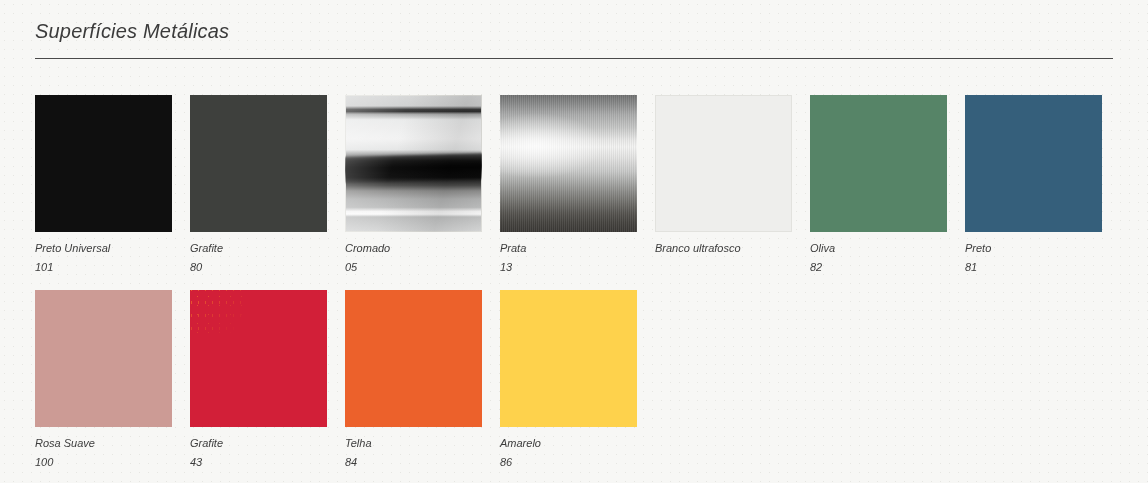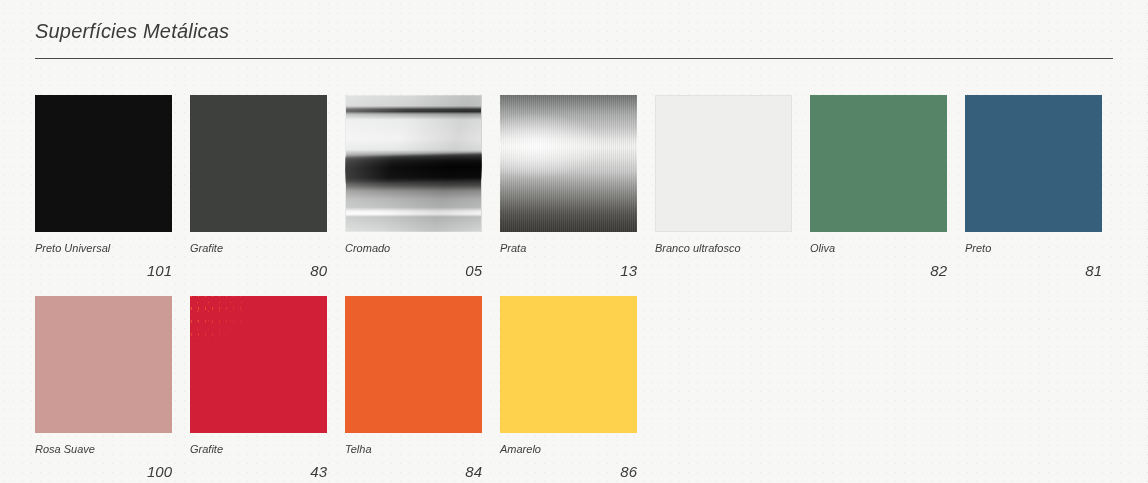--- a/index.html
+++ b/index.html
@@ -65,25 +65,24 @@
   .swatch-meta {
     padding-top: 9px;
   }
   .swatch-name {
     font-size: 11px;
     color: #3c3c3c;
     line-height: 1.45;
     white-space: nowrap;
   }
   .swatch-code {
-    font-size: 15px;
+    font-size: 11px;
     color: #3c3c3c;
     line-height: 1.45;
     padding-top: 3px;
-    text-align: right;
   }
 
   
   .tex-chrome {
     background:
       linear-gradient(to bottom,
         #d5d6d6 0%,
         #cfd0d0 8%,
         #3c3c3c 10.5%,
         #2e2e2e 12%,

